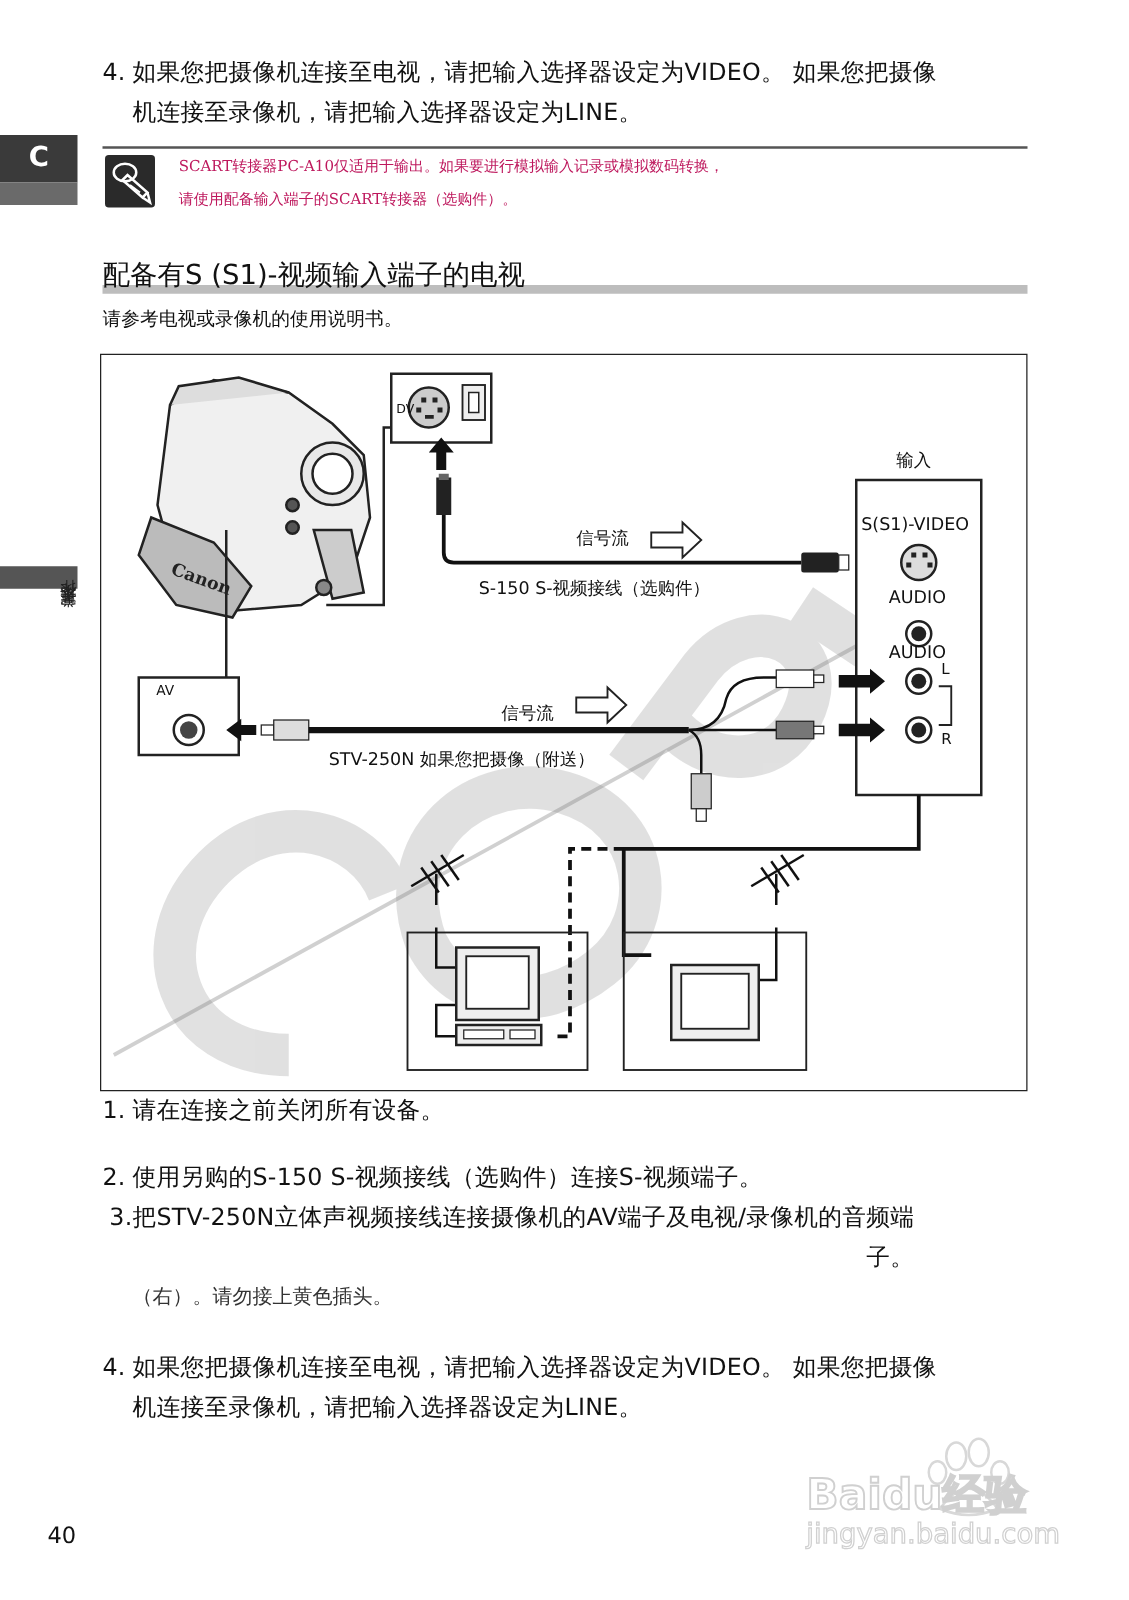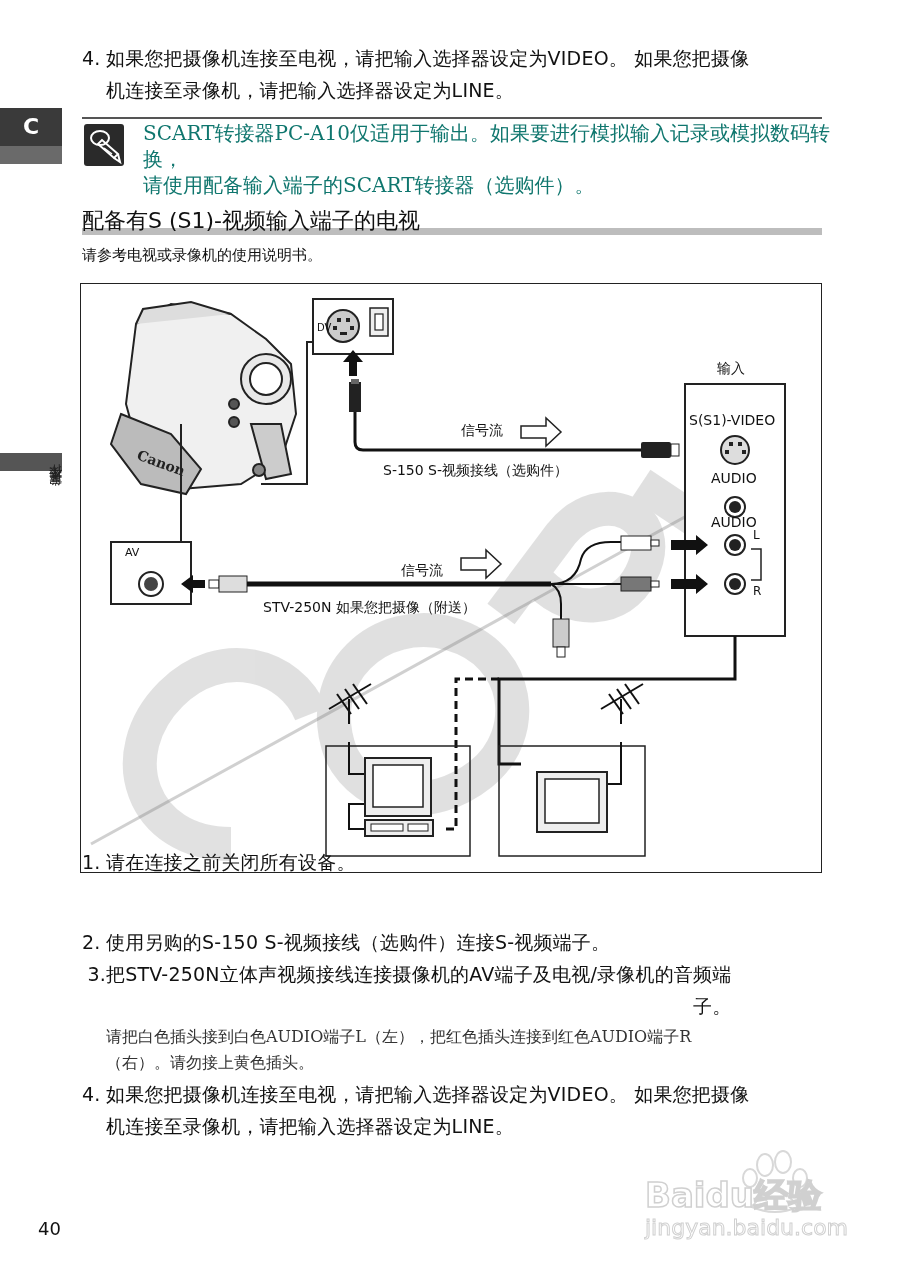--- a/index.html
+++ b/index.html
@@ -11,21 +11,21 @@
     .step .cont { display: block; padding-left: 24px; }
     .serif { font-family: "DejaVu Serif", "Liberation Serif", serif; }
     .side-tab-c { left: 0; top: 108px; width: 62px; height: 38px; background: #3a3a3a;
                   color: #fff; font-weight: bold; font-size: 22px; text-align: center; line-height: 38px; }
     .side-tab-c-shade { left: 0; top: 146px; width: 62px; height: 18px; background: #6a6a6a; }
     .side-bar { left: 0; top: 453px; width: 62px; height: 18px; background: #555; }
     .side-label { left: 48px; top: 485px; width: 20px; font-size: 13px; line-height: 16px; color: #222;
                   writing-mode: vertical-rl; transform: rotate(180deg); letter-spacing: 2px; }
     .note-line { left: 82px; top: 117px; width: 740px; height: 2px; background: #555; }
     .note-icon { left: 84px; top: 124px; width: 40px; height: 42px; background: #2a2a2a; border-radius: 3px; }
-    .note-text { left: 143px; top: 120px; font-size: 20px; line-height: 26px; color: #0f766e; width: 690px; }
+    .note-text { left: 143px; top: 120px; font-size: 12px; line-height: 26px; color: #be185d; width: 690px; }
     .section-bar { left: 82px; top: 228px; width: 740px; height: 7px; background: #bdbdbd; }
     .section-title { left: 82px; top: 206px; font-size: 22px; line-height: 30px; color: #111; background: transparent; }
     .section-sub { left: 82px; top: 244px; font-size: 15px; line-height: 22px; color: #111; }
     .diagram { left: 80px; top: 283px; width: 742px; height: 590px; border: 1.5px solid #222; box-sizing: border-box; }
     .dlabel { position: absolute; font-size: 14px; color: #111; white-space: nowrap; }
     .page-num { left: 38px; top: 1218px; font-size: 18px; color: #111; }
     .watermark { left: 640px; top: 1145px; width: 240px; height: 100px; }
   </style>
 </head>
 <body>
@@ -194,32 +194,31 @@
   <span class="dlabel" style="left:630px;top:186px;">AUDIO</span>
   <span class="dlabel" style="left:630px;top:230px;">AUDIO</span>
   <span class="dlabel" style="left:672px;top:244px;font-size:12px;">L</span>
   <span class="dlabel" style="left:672px;top:300px;font-size:12px;">R</span>
   <span class="dlabel" style="left:380px;top:138px;">信号流</span>
   <span class="dlabel" style="left:302px;top:178px;">S-150 S-视频接线（选购件）</span>
   <span class="dlabel" style="left:320px;top:278px;">信号流</span>
   <span class="dlabel" style="left:182px;top:315px;">STV-250N 如果您把摄像（附送）</span>
 </div>
 
-<div class="step" style="top:846px;">
+<div class="step" style="top:872px;">
   <span class="num">1.</span><span>请在连接之前关闭所有设备。</span>
 </div>
 <div class="step" style="top:926px;">
   <span class="num">2.</span><span>使用另购的S-150 S-视频接线（选购件）连接S-视频端子。</span>
 </div>
 <div class="step" style="top:958px;text-align:right;">
   <span class="num">3.</span><span>把STV-250N立体声视频接线连接摄像机的AV端子及电视/录像机的音频端</span>
   <span class="cont">子。</span>
 </div>
 <div class="abs serif" style="left:106px;top:1024px;font-size:16px;line-height:26px;color:#333;">
-  <div>请把白色插头接到白色AUDIO端子L（左），把红色插头连接到红色AUDIO端子R</div>
   <div>（右）。请勿接上黄色插头。</div>
 </div>
 <div class="step" style="top:1078px;">
   <span class="num">4.</span><span>如果您把摄像机连接至电视，请把输入选择器设定为VIDEO。 如果您把摄像</span>
   <span class="cont">机连接至录像机，请把输入选择器设定为LINE。</span>
 </div>
 
 <div class="abs page-num">40</div>
 
 <div class="abs watermark">

